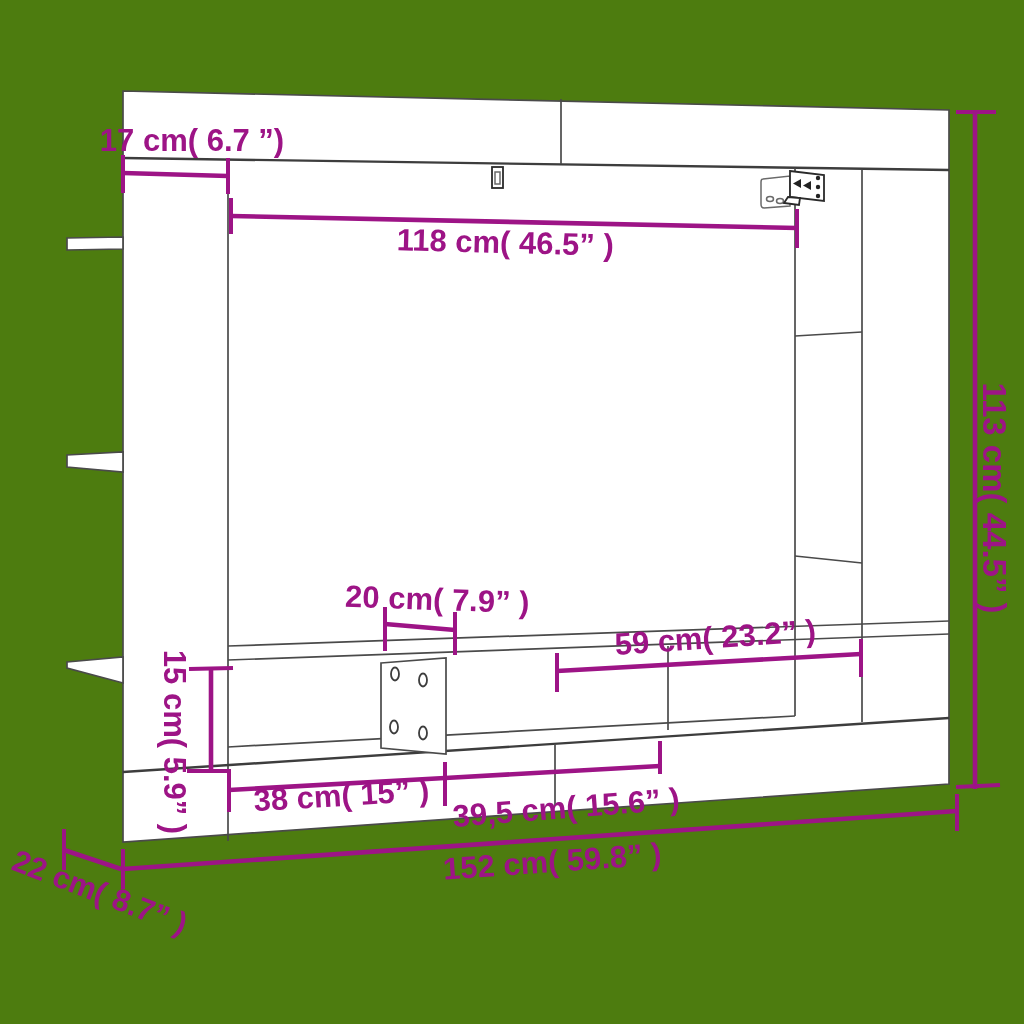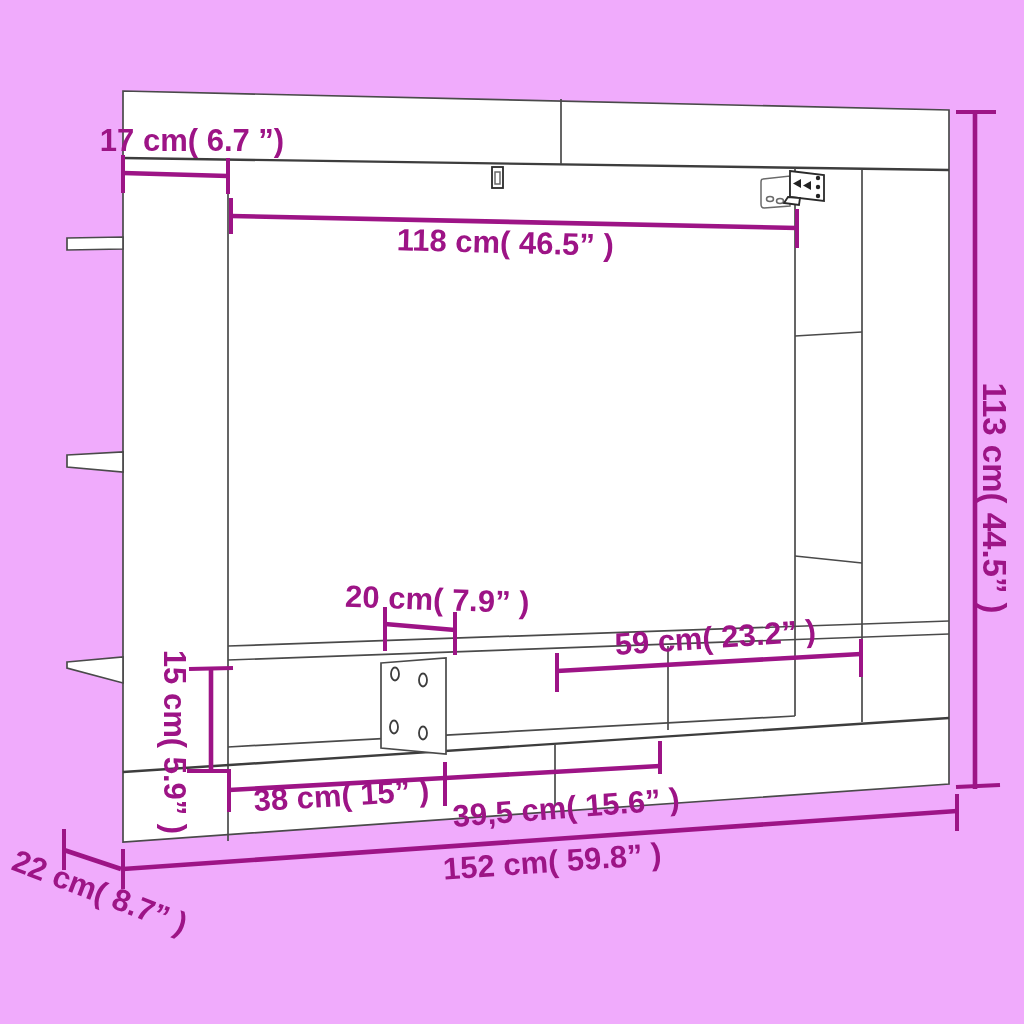--- a/index.html
+++ b/index.html
@@ -1,17 +1,17 @@
 <!DOCTYPE html>
 <html style="--dim: #9d1486; --ln: #4a4a4a;"><head>
 <meta charset="utf-8">
 <style>
   :root { --dim:#9d1486; --ln:#4a4a4a; }
   html,body { margin:0; padding:0; background:#fff; }
-  .canvas { position:relative; width:1024px; height:1024px; background:#f0abfc; overflow:hidden; }
+  .canvas { position:relative; width:1024px; height:1024px; background:#4d7c0f; overflow:hidden; }
   svg { display:block; }
   svg text {
     font-family:"Liberation Sans", sans-serif;
     font-weight:bold;
     font-size:31px;
     fill:var(--dim);
     text-anchor:middle;
   }
   svg text.v { font-size:33px; }
   .ol  { stroke:var(--ln); stroke-width:1.7; fill:none; }

